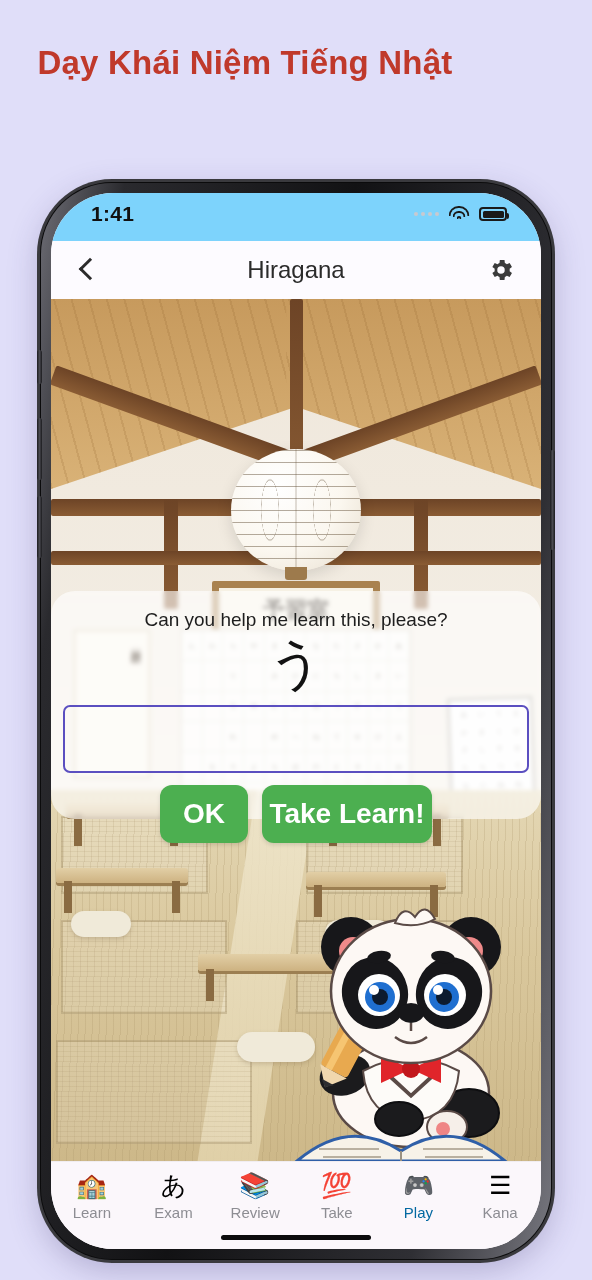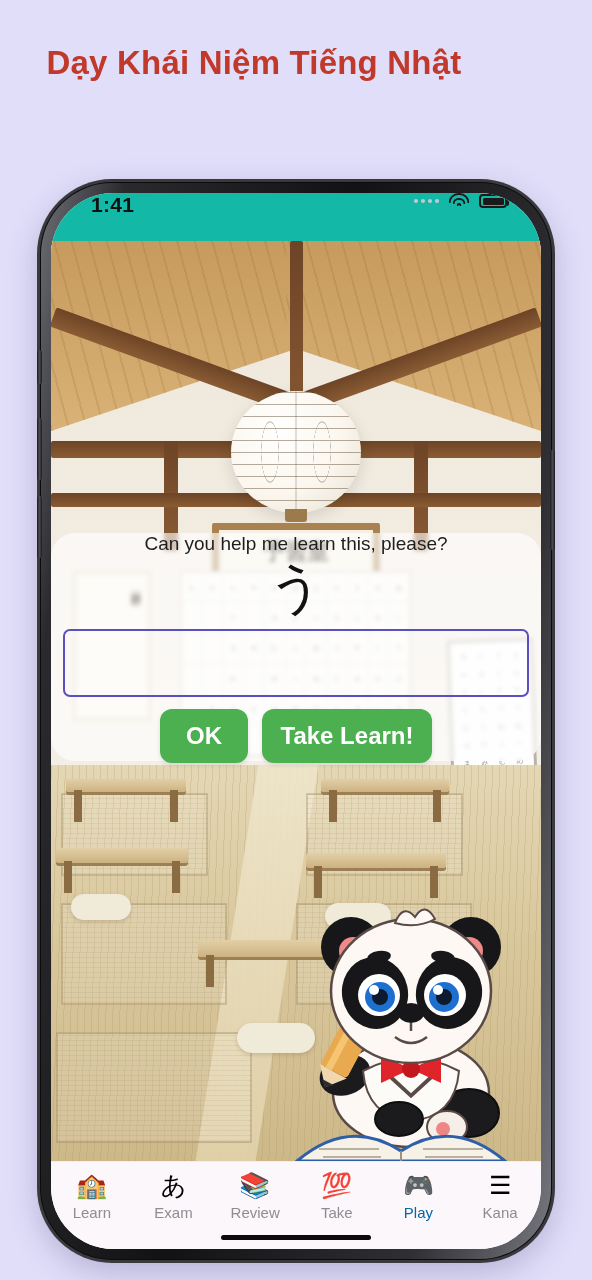--- a/index.html
+++ b/index.html
@@ -5,21 +5,21 @@
   * { margin:0; padding:0; box-sizing:border-box; }
   html,body{ width:592px; height:1280px; overflow:hidden; }
   body{
     background:#e0def9;
     font-family:"Liberation Sans", sans-serif;
     position:relative;
   }
 
   
   .page-title{
-    position:absolute; top:44px; left:16px; width:476px;
+    position:absolute; top:44px; left:7px; width:476px;
     text-align:center;
     font-size:33px; font-weight:700; color:#c0392b;
     letter-spacing:.2px;
   }
 
   
   .phone{
     position:absolute; left:40px; top:182px;
     width:512px; height:1078px;
     border-radius:72px;
@@ -44,23 +44,23 @@
   
   .btn-side{ position:absolute; background:linear-gradient(90deg,#1b1b1e,#4a4a50,#1b1b1e); border-radius:3px; z-index:1;}
   .mute  { left:-3px; top:168px;  width:5px; height:34px; }
   .volup { left:-3px; top:236px;  width:5px; height:62px; }
   .voldn { left:-3px; top:314px;  width:5px; height:62px; }
   .power { right:-3px; top:268px; width:5px; height:100px; }
 
   
   .statusbar{
     height:48px; flex:0 0 48px;
-    display:flex; align-items:flex-start; justify-content:space-between;
+    display:flex; align-items:center; justify-content:space-between;
     padding:0 34px 6px 40px;
-    background:#14b8a6;
+    background:#7dd3fc;
   }
   .clock{ font-size:21px; font-weight:700; color:#111; letter-spacing:.3px; }
   .status-right{ display:flex; align-items:center; gap:9px; }
   .sig-dots{ display:flex; gap:3px; align-items:center; }
   .sig-dots i{ width:4px;height:4px;border-radius:50%;background:#c9c9cf; display:block;}
   .wifi{ width:22px; height:16px; position:relative; }
   .wifi b{ position:absolute; left:50%; transform:translateX(-50%); border:2.2px solid #1a1a1a; border-bottom:none;
            border-radius:14px 14px 0 0; background:transparent; }
   .wifi b:nth-child(1){ width:21px; height:10px; top:0; }
   .wifi b:nth-child(2){ width:13px; height:6px; top:5px; }
@@ -184,38 +184,39 @@
   
   .panda{ position:absolute; right:8px; bottom:0; width:250px; height:300px; }
   .panda svg{ display:block; width:100%; height:100%; }
 
   
   .dialog{
     position:absolute; left:0; right:0; top:292px; height:228px;
     background:rgba(255,255,255,.62);
     backdrop-filter:blur(2px);
     border-radius:24px;
+    padding-top:18px;
     z-index:6;
   }
   .dlg-prompt{ text-align:center; font-size:19px; color:#1e1e1e; }
   .dlg-char{
     text-align:center; font-size:54px; line-height:1.0; color:#121212;
     font-family:"DejaVu Sans", sans-serif; margin-top:6px; height:62px;
   }
   .dlg-input{
     margin:6px 12px 0 12px; height:68px;
     border:2.6px solid #5b4fc0; border-radius:7px;
     background:transparent; outline:none; width:calc(100% - 24px);
     font-size:22px; color:#222; padding:0 14px;
     font-family:"Liberation Sans", sans-serif;
   }
   .dlg-buttons{ display:flex; gap:14px; justify-content:center; margin-top:12px; }
   .btn{
     background:#4caf50; color:#fff; border:none; border-radius:12px;
-    font-size:24px; font-weight:700; cursor:pointer;
+    font-size:28px; font-weight:700; cursor:pointer;
     padding:13px 0; box-shadow:0 2px 4px rgba(0,0,0,.12);
     font-family:"Liberation Sans", sans-serif;
   }
   .btn-ok{ width:88px; }
   .btn-exam{ width:170px; }
 
   
   .tabbar{
     flex:0 0 88px; height:88px; background:#fbf7fb;
     display:flex; align-items:flex-start; justify-content:space-around;
@@ -257,20 +258,29 @@
             <b></b>
             <b></b>
             <b></b>
           </div>
         <div class="battery">
             <i></i>
           </div>
       </div>
     </div>
 
+    <div class="navbar">
+      <div class="back-chevron"></div>
+      <div class="nav-title">Hiragana</div>
+      <div class="gear">
+        <svg viewBox="0 0 24 24" width="28" height="28" fill="#3b3b3b">
+          <path d="M19.4 13a7.6 7.6 0 000-2l2-1.6-2-3.4-2.4 1a7.6 7.6 0 00-1.7-1L15 3.4h-4l-.3 2.6a7.6 7.6 0 00-1.7 1l-2.4-1-2 3.4L6.6 11a7.6 7.6 0 000 2l-2 1.6 2 3.4 2.4-1c.5.4 1.1.8 1.7 1l.3 2.6h4l.3-2.6c.6-.2 1.2-.6 1.7-1l2.4 1 2-3.4-2-1.6zM12 15.2A3.2 3.2 0 1112 8.8a3.2 3.2 0 010 6.4z"></path>
+        </svg>
+      </div>
+    </div>
 
     <div class="content">
 
       <div class="scene">
         <div class="wall"></div>
         <div class="roofL"></div>
         <div class="roofR"></div>
         <div class="beam beamTopL"></div>
         <div class="beam beamTopR"></div>
         <div class="beam beamV"></div>

